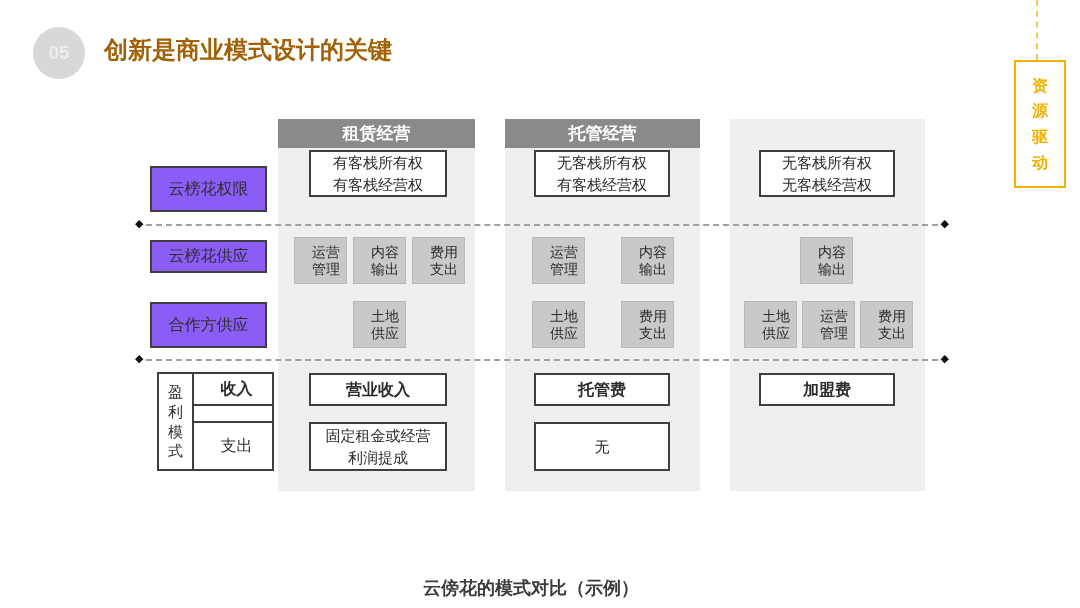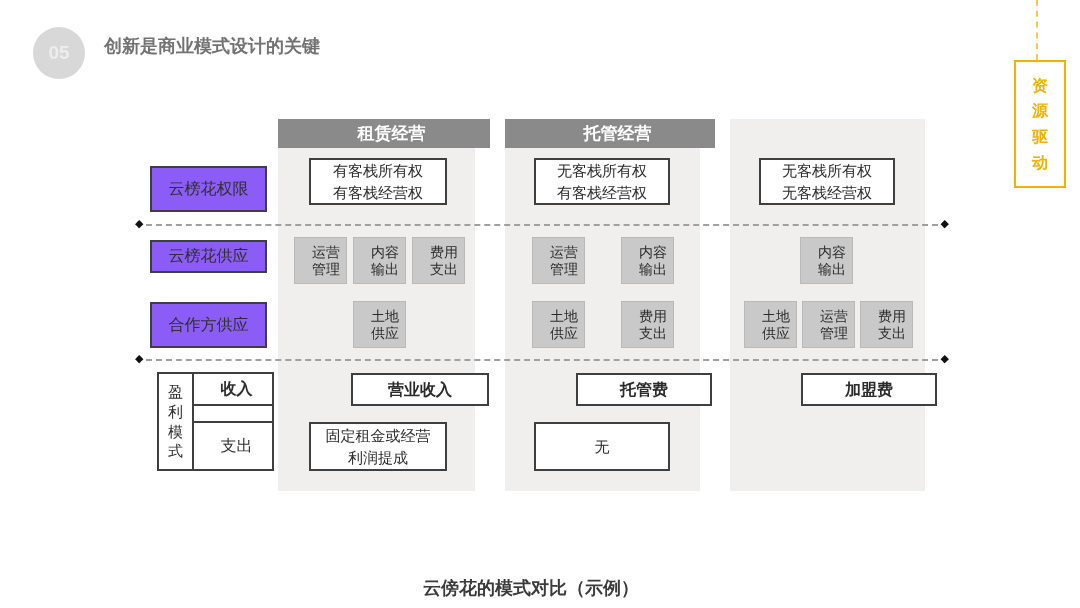--- a/index.html
+++ b/index.html
@@ -3,37 +3,37 @@
 <meta charset="utf-8">
 <style>
   html,body { margin:0; padding:0; background:#ffffff; }
   body { font-family: "Liberation Sans", "DejaVu Sans", sans-serif; }
   .slide { position:relative; width:1080px; height:608px; background:#ffffff; overflow:hidden; }
 
   
   .page-badge { position:absolute; left:33px; top:27px; width:52px; height:52px;
     border-radius:50%; background:#d8d8d8; display:flex; align-items:center; justify-content:center;
     color:#ededed; font-size:19px; font-weight:bold; }
-  .slide-title { position:absolute; left:104px; top:34px; font-size:18px; font-weight:bold; color:#737373; }
+  .slide-title { position:absolute; left:104px; top:34px; font-size:24px; font-weight:bold; color:#a16207; }
 
   
   .tag-connector { position:absolute; left:1036px; top:0; height:60px; width:0;
     border-left:2px dashed #f6c84e; }
   .side-tag { position:absolute; left:1014px; top:60px; width:48px; height:124px;
     border:2px solid #f2b200; background:#ffffff; display:flex; align-items:center; justify-content:center; }
   .side-tag span { color:#f2b200; font-size:16px; font-weight:bold; line-height:1.6;
     white-space:pre-line; text-align:center; }
 
   
   .col-bg { position:absolute; top:119px; height:372px; background:#f0efee; z-index:0; }
   .col-bg.c1 { left:278px; width:197px; }
   .col-bg.c2 { left:505px; width:195px; }
   .col-bg.c3 { left:730px; width:195px; }
   .col-header { position:absolute; top:119px; height:29px; background:#8a8a8a; z-index:2;
-    display:flex; align-items:center; justify-content:center; color:#ffffff; font-size:17px; font-weight:bold;padding-left:15px; }
+    display:flex; align-items:center; justify-content:center; color:#ffffff; font-size:17px; font-weight:bold; }
   .col-header.c1 { left:278px; width:197px; }
   .col-header.c2 { left:505px; width:195px; }
   .col-header.c3 { left:730px; width:195px; }
 
   
   .hline { position:absolute; left:146px; width:792px; height:0; border-top:2px dashed #a0a0a0; z-index:1; }
   .hline.l1 { top:224px; }
   .hline.l2 { top:359px; }
   .diamond { position:absolute; top:-8px; font-size:11px; color:#111111; line-height:1; }
   .diamond.left { left:-11px; }
@@ -55,22 +55,22 @@
   .profit-side span { font-size:15px; line-height:1.32; white-space:pre-line; text-align:center; color:#2f2f2f; }
   .profit-cell { position:absolute; left:35px; right:0; display:flex; align-items:center; justify-content:center;
     font-size:16px; color:#2f2f2f; box-sizing:border-box;padding-left:7px; }
   .profit-cell.income { top:0; height:32px; border-bottom:2px solid #3f3f3f; font-weight:bold; }
   .profit-cell.expense { bottom:0; height:48px; border-top:2px solid #3f3f3f; }
 
   
   .wbox { position:absolute; background:#ffffff; border:2px solid #3f3f3f; box-sizing:border-box;
     display:flex; align-items:center; justify-content:center; z-index:2;
     font-size:15px; color:#2b2b2b; text-align:center; white-space:pre-line; line-height:1.45; }
-  .wbox.perm { top:158px; height:47px; }
-  .wbox.income { top:373px; height:33px; font-size:16px; font-weight:bold;margin-left:42px; }
+  .wbox.perm { top:150px; height:47px; }
+  .wbox.income { top:373px; height:33px; font-size:16px; font-weight:bold; }
   .wbox.expense { top:422px; height:49px; }
   .wbox.cx1 { left:309px; width:138px; }
   .wbox.cx2 { left:534px; width:136px; }
   .wbox.cx3 { left:759px; width:136px; }
 
   
   .gtag { position:absolute; width:53px; height:47px; background:#c9c9c9; border:1px solid #b9b9b9;
     box-sizing:border-box; display:flex; align-items:center; justify-content:center; z-index:2;
     font-size:14px; line-height:1.2; color:#2b2b2b; text-align:center; white-space:pre-line;padding-left:11px; }
 

